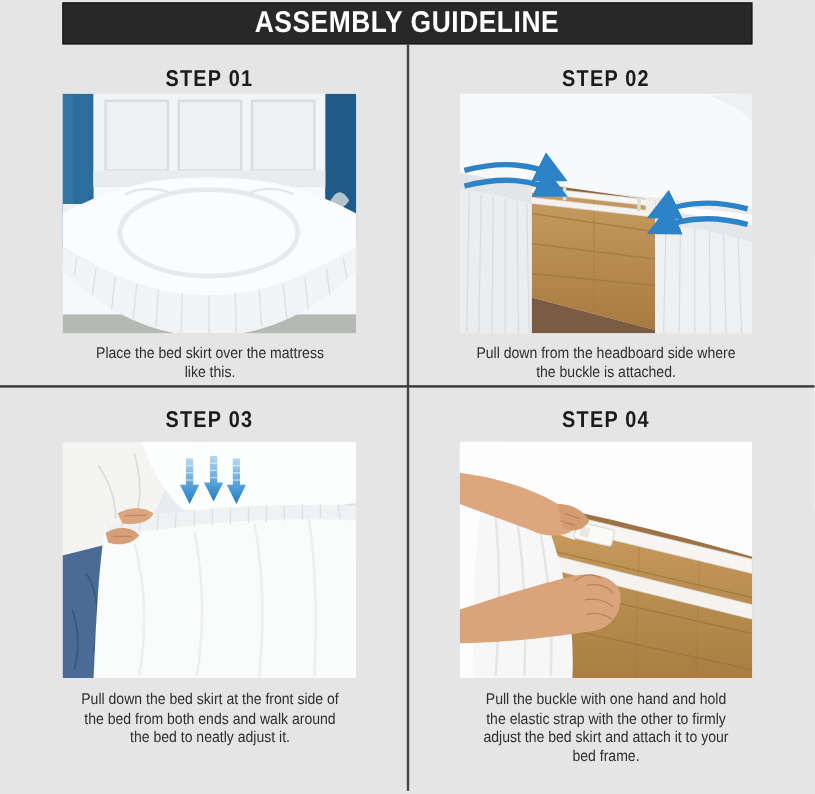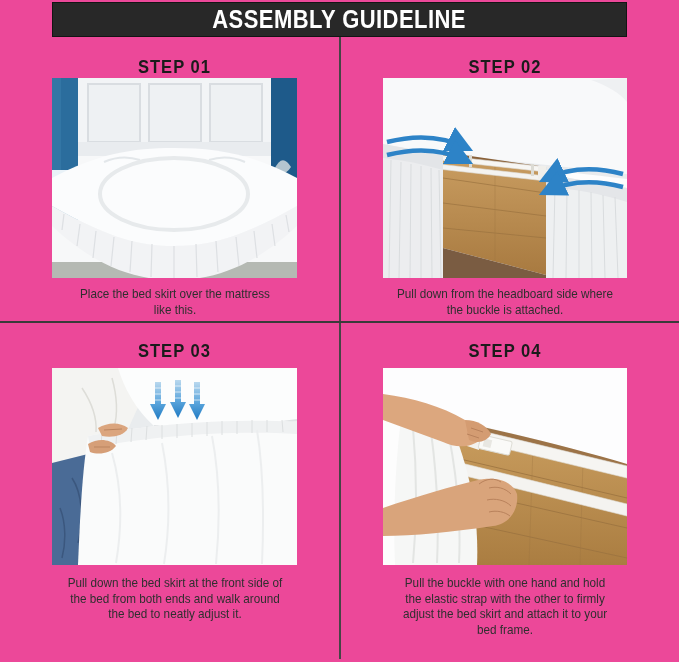--- a/index.html
+++ b/index.html
@@ -1,16 +1,16 @@
 <!DOCTYPE html>
 <html><head>
 <meta charset="utf-8">
 <style>
   html,body{margin:0;padding:0;background:#ffffff;}
-  .page{position:relative;width:679px;height:662px;background:#ec4899;overflow:hidden;
+  .page{position:relative;width:679px;height:662px;background:#e5e5e5;overflow:hidden;
         font-family:"Liberation Sans",sans-serif;}
   .header-bar{position:absolute;left:52px;top:2px;width:575px;height:35px;box-sizing:border-box;
         background:#282828;border:1px solid #141414;display:flex;align-items:center;justify-content:center;}
   .header-bar .txt{color:#ffffff;font-weight:bold;font-size:25px;letter-spacing:.5px;
         transform:scaleX(.88);transform-origin:center;white-space:nowrap;}
   .v-divider{position:absolute;left:339px;top:37px;width:2px;height:622px;background:#454545;}
   .h-divider{position:absolute;left:0;top:321px;width:679px;height:2px;background:#3a3a3a;}
   .title{position:absolute;text-align:center;font-weight:bold;font-size:19px;letter-spacing:1.2px;
         color:#1b1b1b;transform:scaleX(.87);transform-origin:center top;white-space:nowrap;}
   .t1{left:52px;top:56px;width:245px;}

